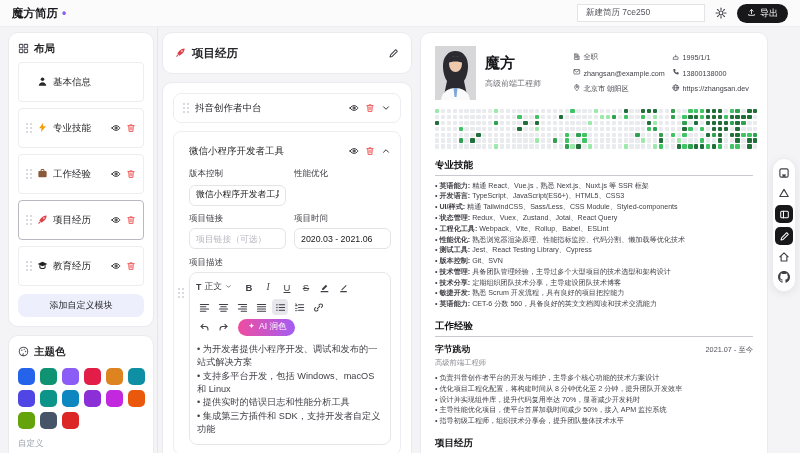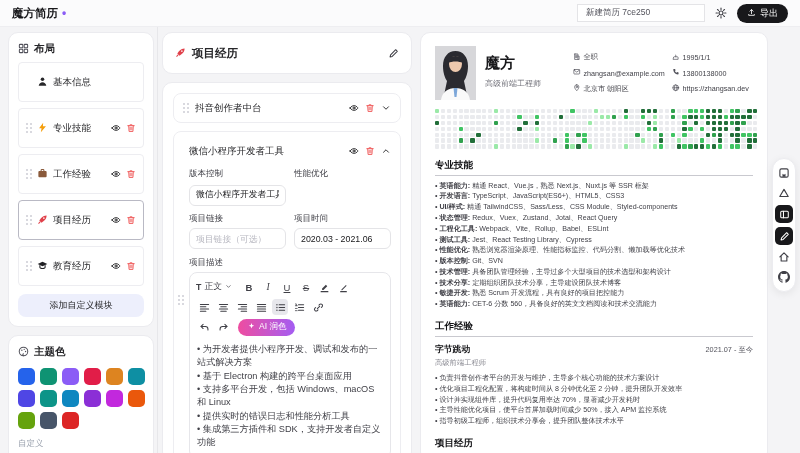--- a/index.html
+++ b/index.html
@@ -410,21 +410,20 @@
               </span>
             <button class="ai-btn">
               <span><svg width="9" height="9" viewBox="0 0 16 16" fill="none" stroke="currentColor" stroke-width="1.5" stroke-linecap="round" stroke-linejoin="round">
                     <path d="M8 1.8 9.3 5.4 12.9 6.7 9.3 8 8 11.6 6.7 8 3.1 6.7 6.7 5.4z" fill="#fff" stroke="none"></path>
                   </svg></span>
               <span>AI 润色</span>
             </button>
           </div>
           <ul class="rte-content" id="descList">
               <li>为开发者提供小程序开发、调试和发布的一站式解决方案</li>
-              <li>基于 Electron 构建的跨平台桌面应用</li>
               <li>支持多平台开发，包括 Windows、macOS 和 Linux</li>
               <li>提供实时的错误日志和性能分析工具</li>
               <li>集成第三方插件和 SDK，支持开发者自定义功能</li>
             </ul>
         </div>
       </div>
 
     </div>
   </div>
 
@@ -874,22 +873,22 @@
         <div class="hcell" style="background: rgb(33, 110, 57);"></div>
         <div class="hcell" style="background: rgb(234, 235, 238);"></div>
       </div>
     <div class="rsec">专业技能</div>
     <ul class="rlist" id="skills">
         <li><b>英语能力:</b> 精通 React、Vue.js，熟悉 Next.js、Nuxt.js 等 SSR 框架</li>
         <li><b>开发语言:</b> TypeScript、JavaScript(ES6+)、HTML5、CSS3</li>
         <li><b>UI/样式:</b> 精通 TailwindCSS、Sass/Less、CSS Module、Styled-components</li>
         <li><b>状态管理:</b> Redux、Vuex、Zustand、Jotai、React Query</li>
         <li><b>工程化工具:</b> Webpack、Vite、Rollup、Babel、ESLint</li>
+        <li><b>性能优化:</b> 熟悉浏览器渲染原理、性能指标监控、代码分割、懒加载等优化技术</li>
         <li><b>测试工具:</b> Jest、React Testing Library、Cypress</li>
-        <li><b>性能优化:</b> 熟悉浏览器渲染原理、性能指标监控、代码分割、懒加载等优化技术</li>
         <li><b>版本控制:</b> Git、SVN</li>
         <li><b>技术管理:</b> 具备团队管理经验，主导过多个大型项目的技术选型和架构设计</li>
         <li><b>技术分享:</b> 定期组织团队技术分享，主导建设团队技术博客</li>
         <li><b>敏捷开发:</b> 熟悉 Scrum 开发流程，具有良好的项目把控能力</li>
         <li><b>英语能力:</b> CET-6 分数 560，具备良好的英文文档阅读和技术交流能力</li>
       </ul>
     <div class="rsec">工作经验</div>
     <div>
       <div class="jrow">
         <span class="jco">字节跳动</span>

